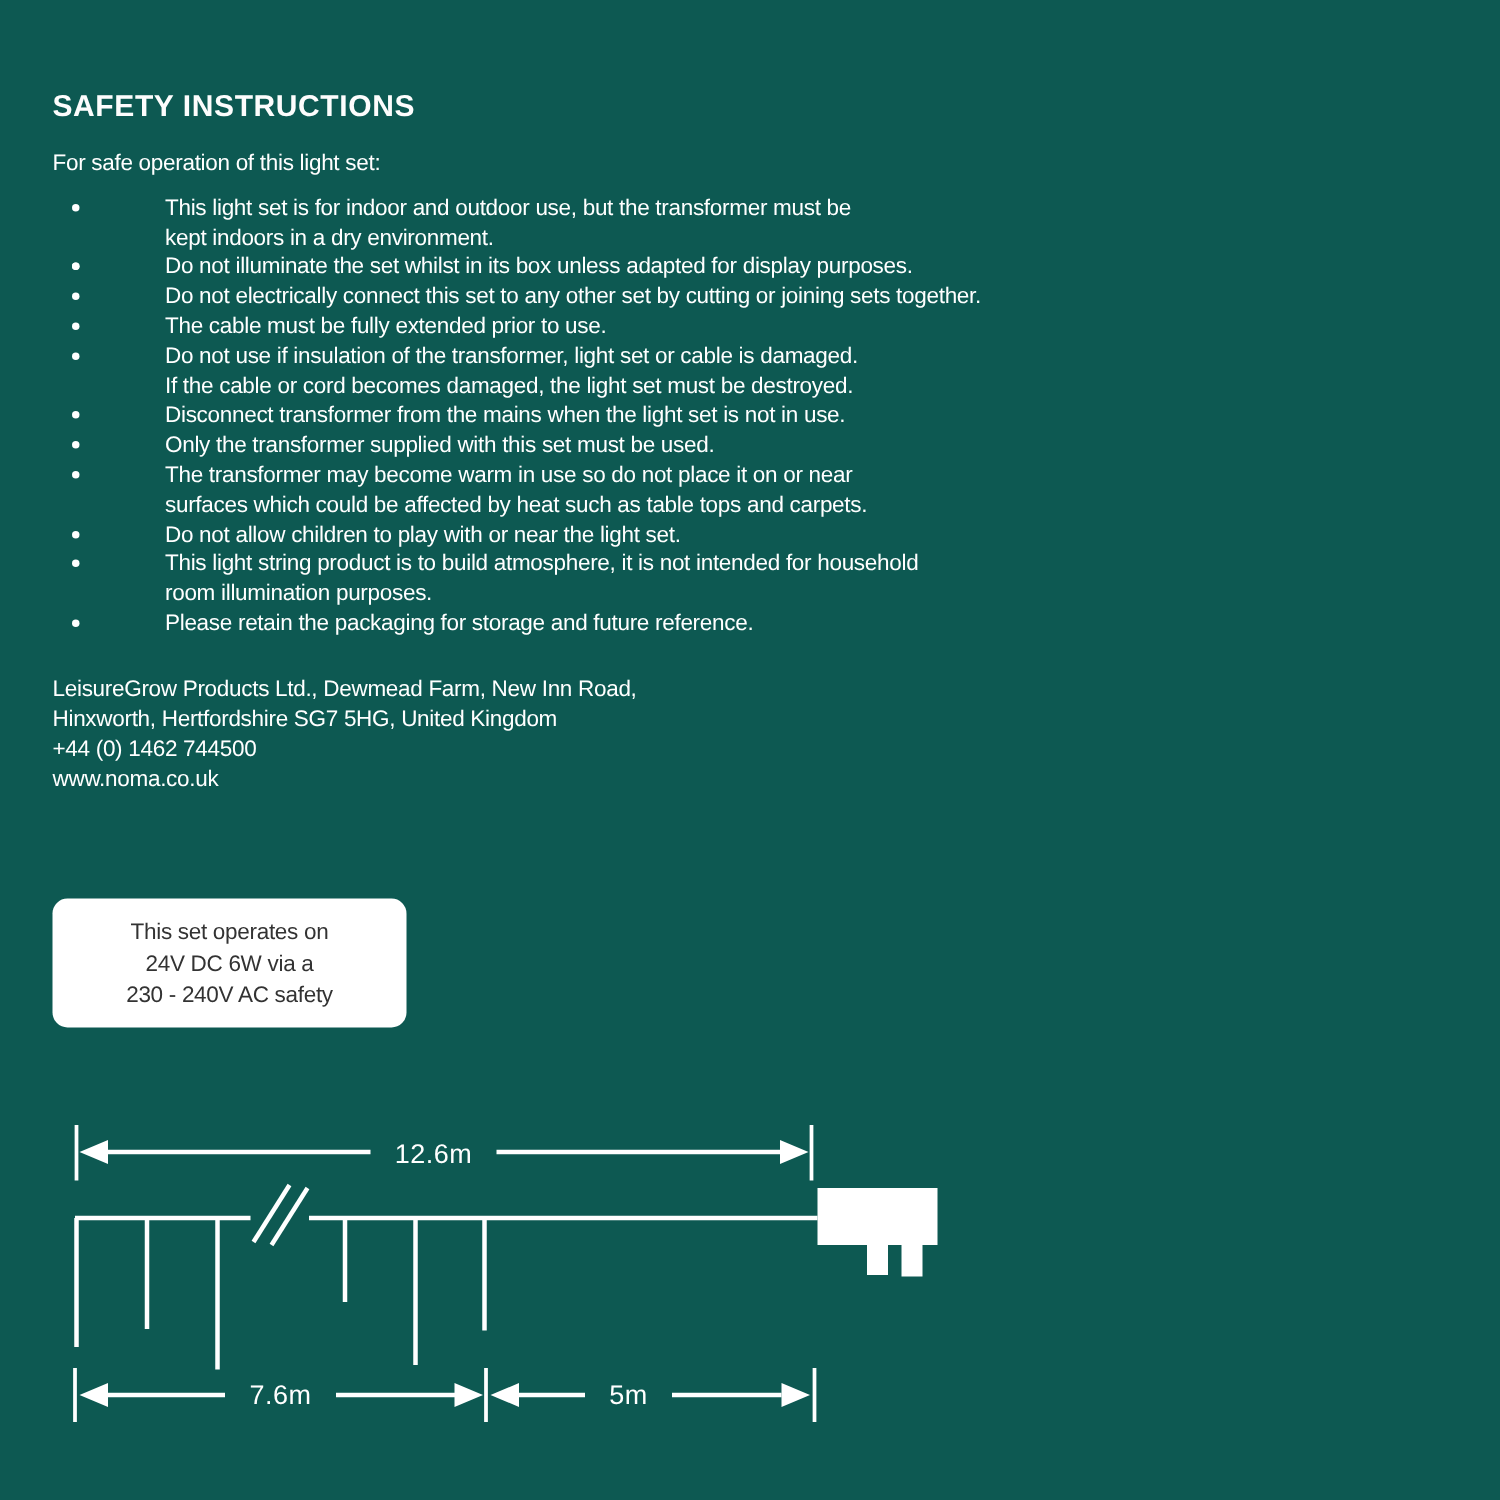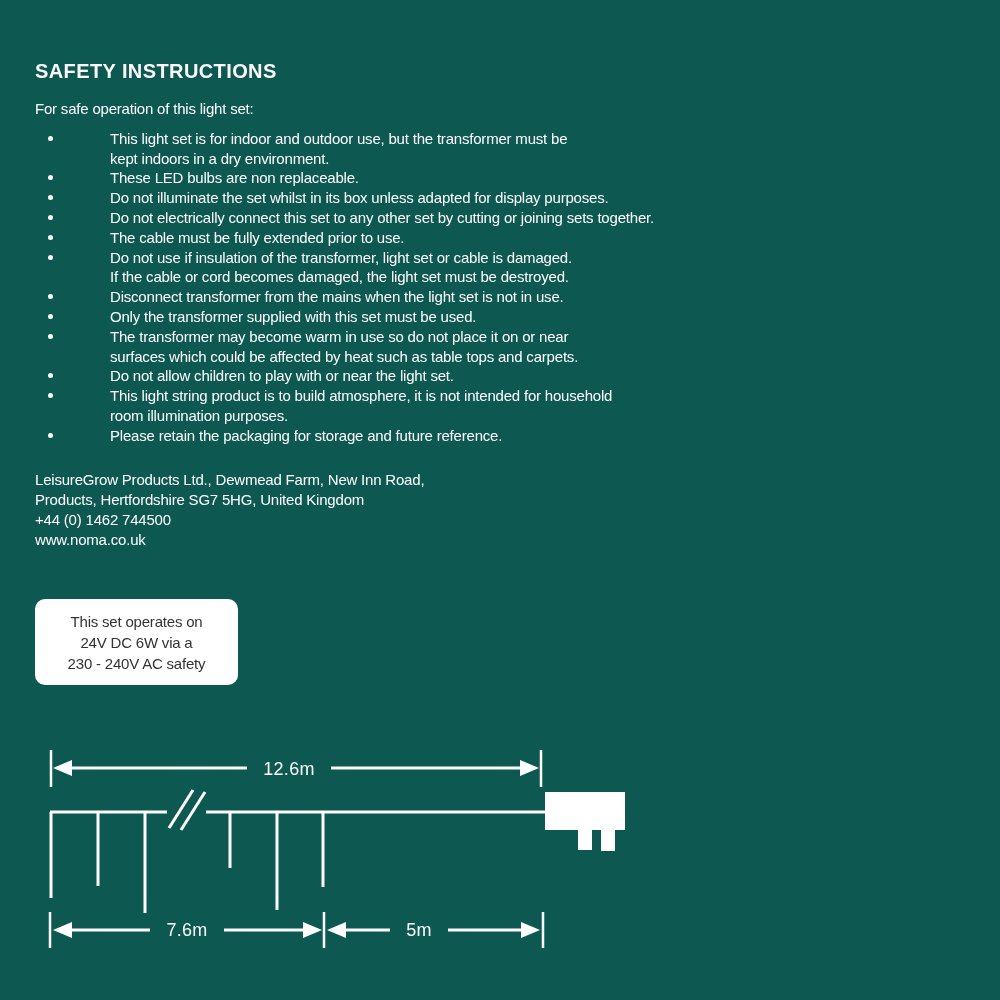--- a/index.html
+++ b/index.html
@@ -13,21 +13,21 @@
   .title{font-size:20px;font-weight:bold;letter-spacing:.4px;margin:0 0 16px 0;color:#fdfdfd}
   .body-text{font-size:15px;line-height:19.8px;letter-spacing:-.2px}
   .intro{margin:0 0 3px 0}
   ul.safety-list{list-style:none;margin:10px;padding:0}
   li.safety-item{position:relative;padding-left:65px}
   .bullet-dot{position:absolute;left:3px;top:7px;width:5px;height:5px;border-radius:50%;background:#ffffff}
   .line{white-space:nowrap}
   .contact{margin-top:24px}
   .contact .line{line-height:20px}
   .info-box{
-    position:absolute;left:35px;top:599px;width:203px;
+    position:absolute;left:35px;top:599px;width:236px;
     background:#ffffff;color:#333333;border-radius:10px;
     text-align:center;padding:12px 0 11px 0;
     font-size:15px;line-height:21px;letter-spacing:-.2px;
   }
   .diagram{position:absolute;left:0;top:740px}
   .diagram text{fill:#ffffff;font-size:18px;letter-spacing:.3px;font-family:"Liberation Sans",sans-serif}
   .diagram line{stroke:#ffffff}
   .diagram polygon,.diagram rect{fill:#ffffff}
 </style>
 </head>
@@ -42,21 +42,20 @@
       <p class="intro">For safe operation of this light set:</p>
 
       <ul class="safety-list">
         <li class="safety-item">
           <span class="bullet-dot"></span>
           <div class="line">This light set is for indoor and outdoor use, but the transformer must be</div>
           <div class="line">kept indoors in a dry environment.</div>
         </li>
         <li class="safety-item">
           <span class="bullet-dot"></span>
-          <div class="line">These LED bulbs are non replaceable.</div>
         </li>
         <li class="safety-item">
           <span class="bullet-dot"></span>
           <div class="line">Do not illuminate the set whilst in its box unless adapted for display purposes.</div>
         </li>
         <li class="safety-item">
           <span class="bullet-dot"></span>
           <div class="line">Do not electrically connect this set to any other set by cutting or joining sets together.</div>
         </li>
         <li class="safety-item">
@@ -91,21 +90,21 @@
           <div class="line">room illumination purposes.</div>
         </li>
         <li class="safety-item">
           <span class="bullet-dot"></span>
           <div class="line">Please retain the packaging for storage and future reference.</div>
         </li>
       </ul>
 
       <div class="contact">
         <div class="line">LeisureGrow Products Ltd., Dewmead Farm, New Inn Road,</div>
-        <div class="line">Products, Hertfordshire SG7 5HG, United Kingdom</div>
+        <div class="line">Hinxworth, Hertfordshire SG7 5HG, United Kingdom</div>
         <div class="line">+44 (0) 1462 744500</div>
         <div class="line">www.noma.co.uk</div>
       </div>
     </div>
   </div>
 
   <div class="info-box">
     <div>This set operates on</div>
     <div>24V DC 6W via a</div>
     <div>230 - 240V AC safety</div>

